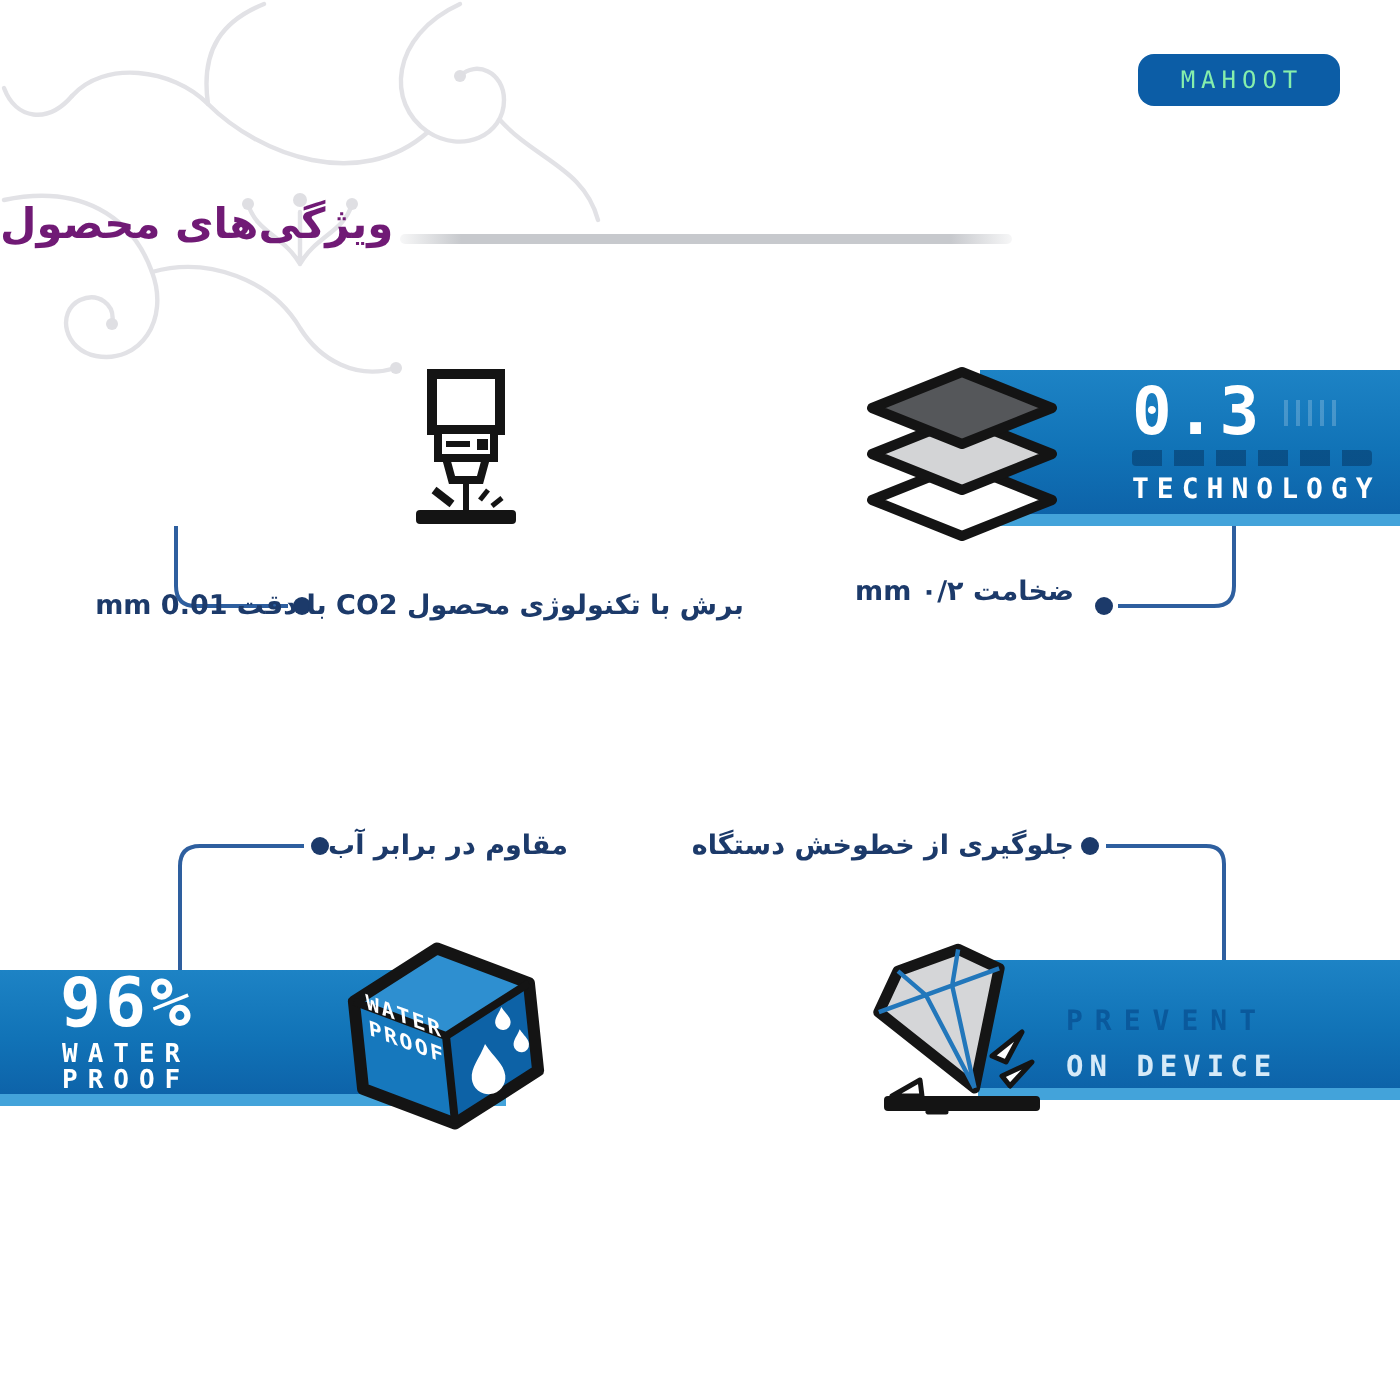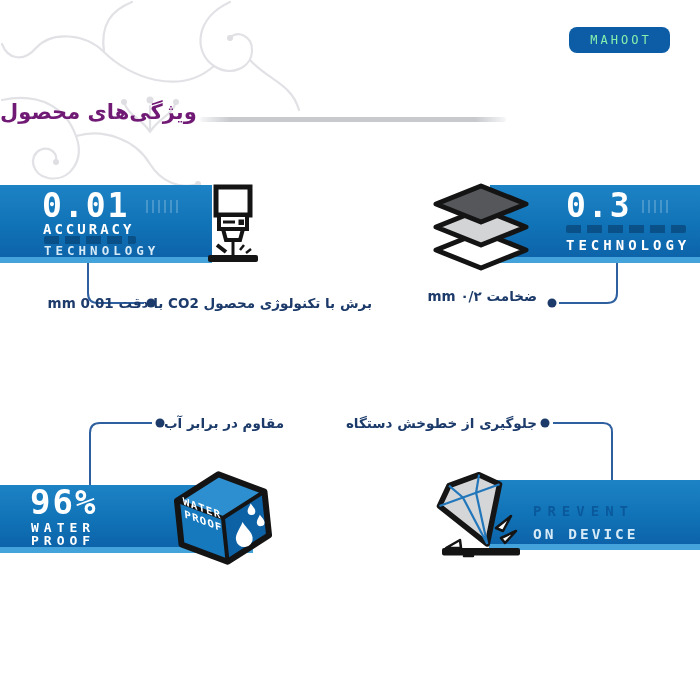--- a/index.html
+++ b/index.html
@@ -70,27 +70,20 @@
     <circle cx="198" cy="184" r="3" fill="#dfdfe3" stroke="none"></circle>
   </svg>
 
   <div class="abs badge">
     <span>MAHOOT</span>
   </div>
 
   <div class="abs title">ویژگی‌های محصول</div>
   <div class="abs divider"></div>
 
-  <div class="abs banner b-tl">
-    <span class="val" style="left:42px;top:4px;">0.01</span>
-    <span class="ticks" style="left:146px;top:15px;width:34px;"></span>
-    <span class="lbl" style="left:43px;top:37px;">ACCURACY</span>
-    <span class="ghostbar" style="left:44px;top:51px;width:92px;"></span>
-    <span class="lbl-lt" style="left:44px;top:60px;">TECHNOLOGY</span>
-  </div>
 
   <svg class="icon" style="left:204px;top:185px;" width="58" height="80" viewBox="0 0 58 80">
     <rect x="12" y="2" width="34" height="28" fill="#fff" stroke="#141414" stroke-width="5"></rect>
     <rect x="15" y="30" width="28" height="14" fill="#fff" stroke="#141414" stroke-width="4"></rect>
     <line x1="19" y1="37" x2="31" y2="37" stroke="#141414" stroke-width="3"></line>
     <rect x="34.5" y="34.5" width="5.5" height="5.5" fill="#141414"></rect>
     <path d="M19,44 L39,44 L36,55 L22,55 Z" fill="#fff" stroke="#141414" stroke-width="4"></path>
     <line x1="29" y1="55" x2="29" y2="71" stroke="#141414" stroke-width="3"></line>
     <line x1="13" y1="60" x2="22" y2="67" stroke="#141414" stroke-width="4"></line>
     <line x1="36" y1="65" x2="40" y2="60" stroke="#141414" stroke-width="2.5"></line>

